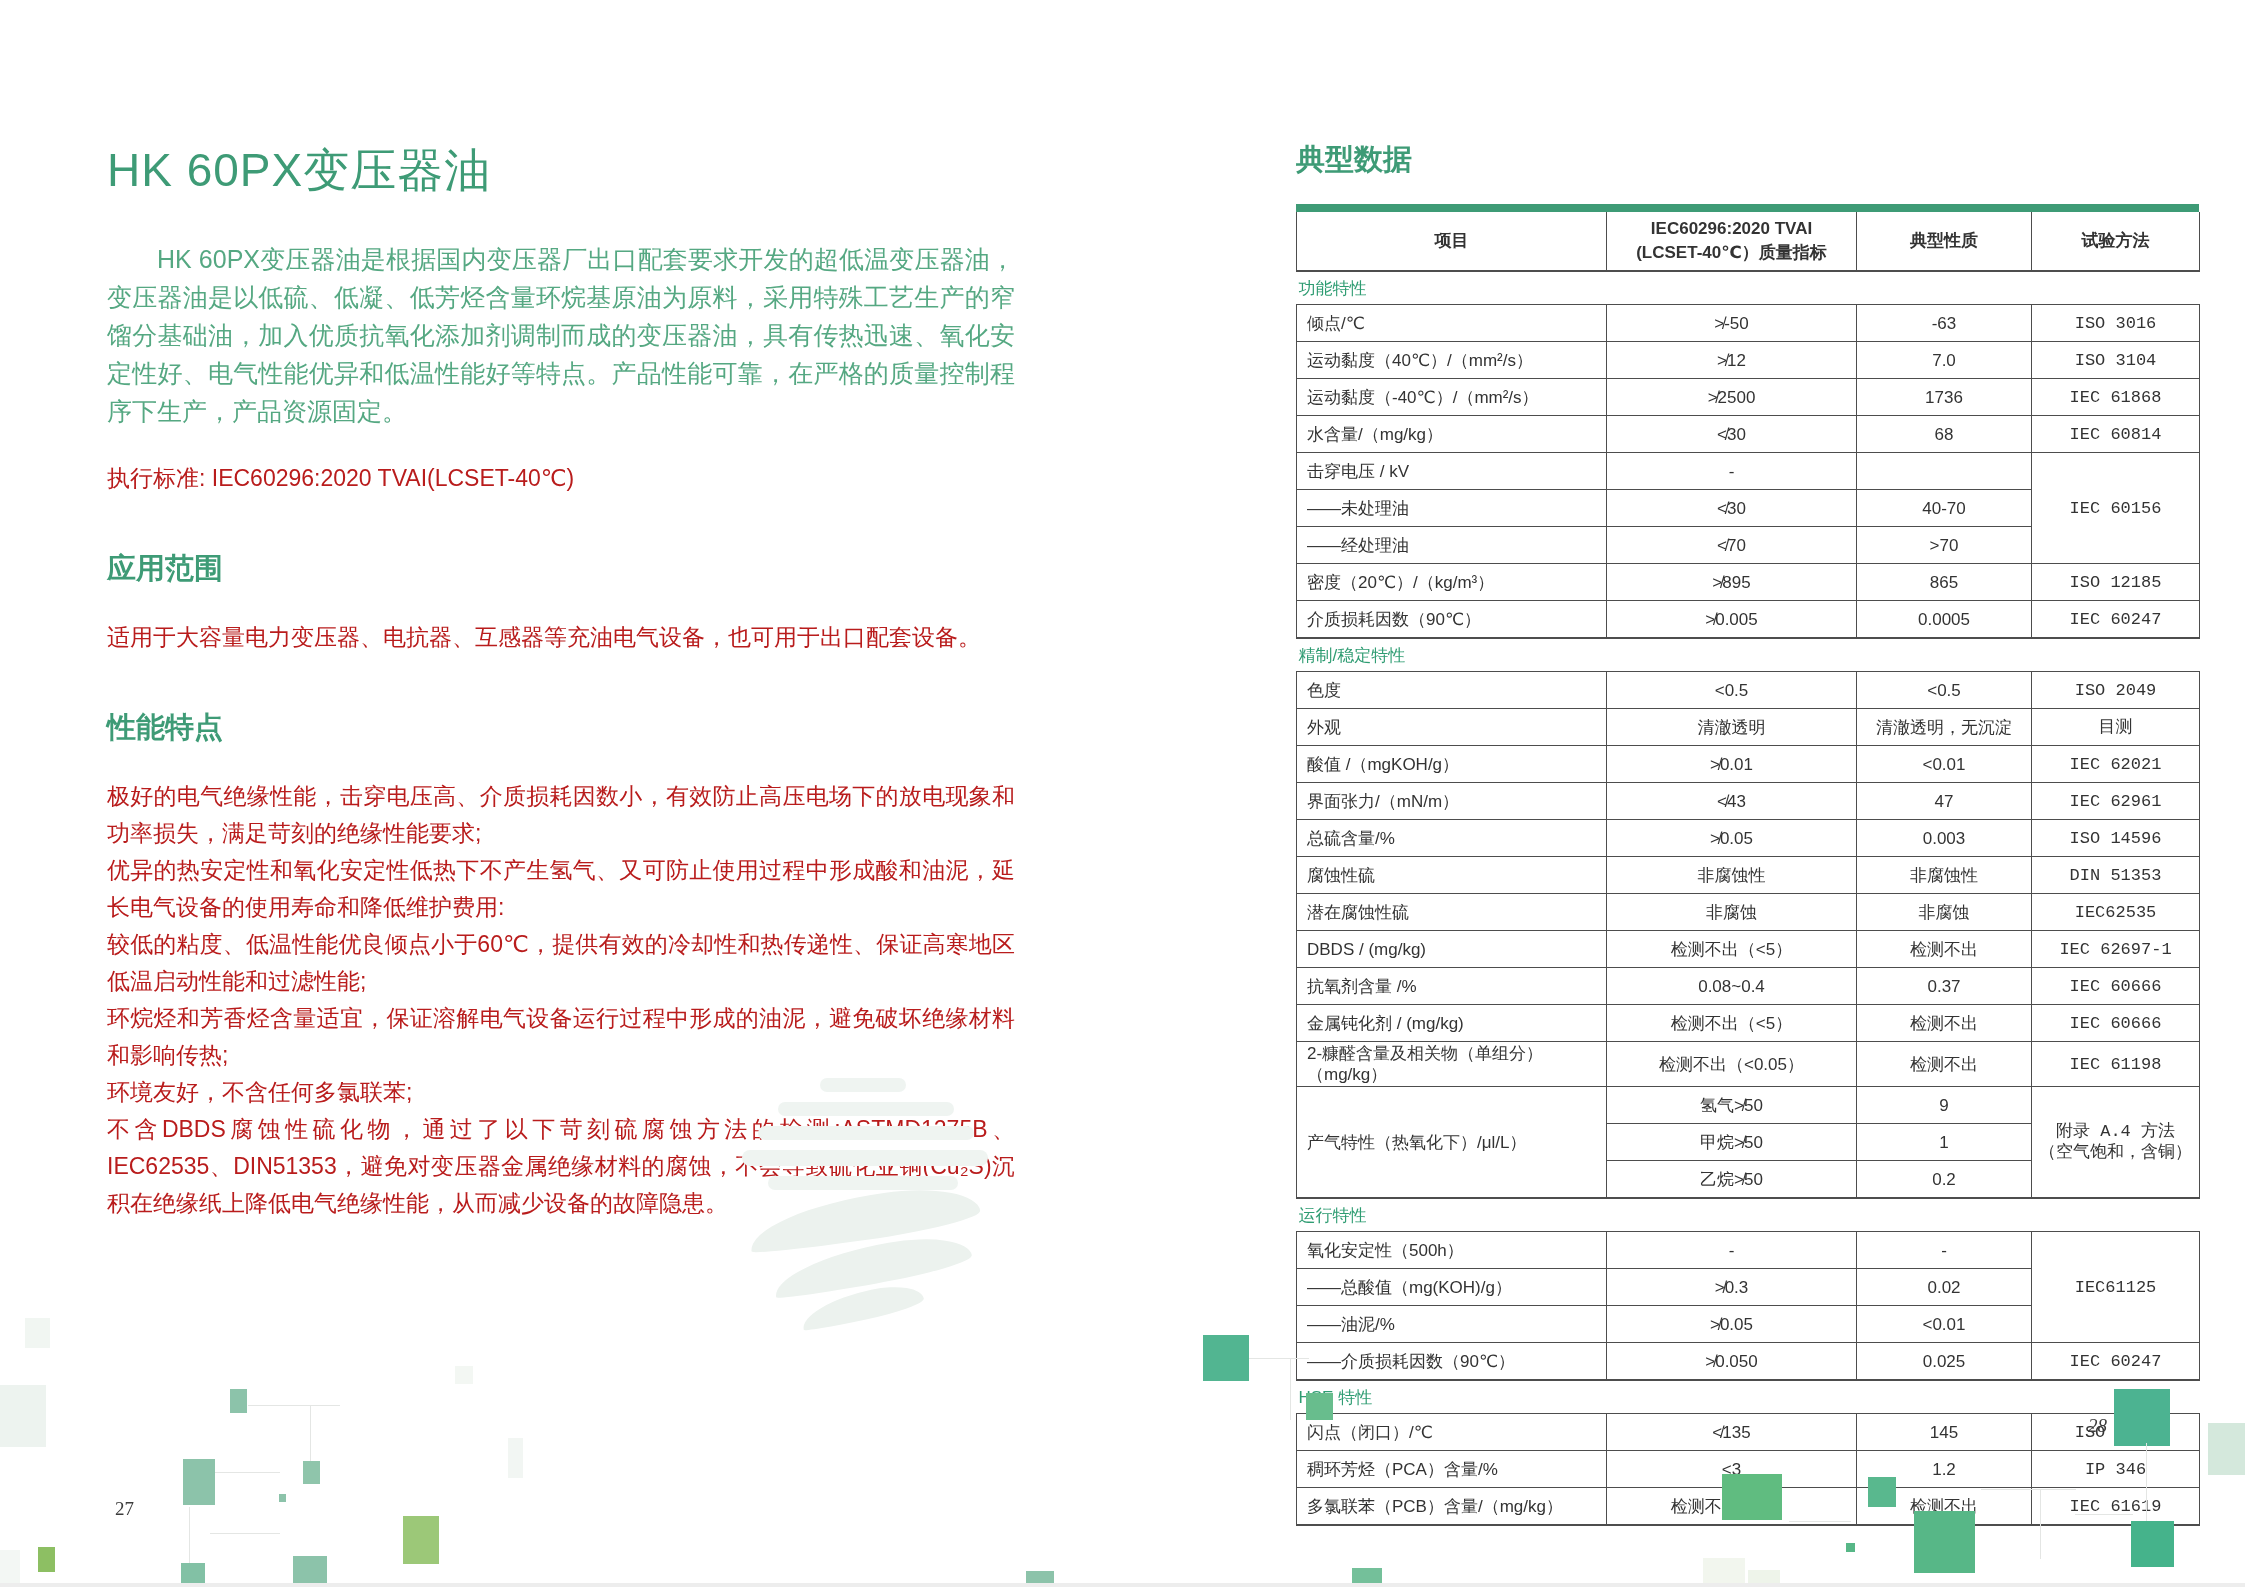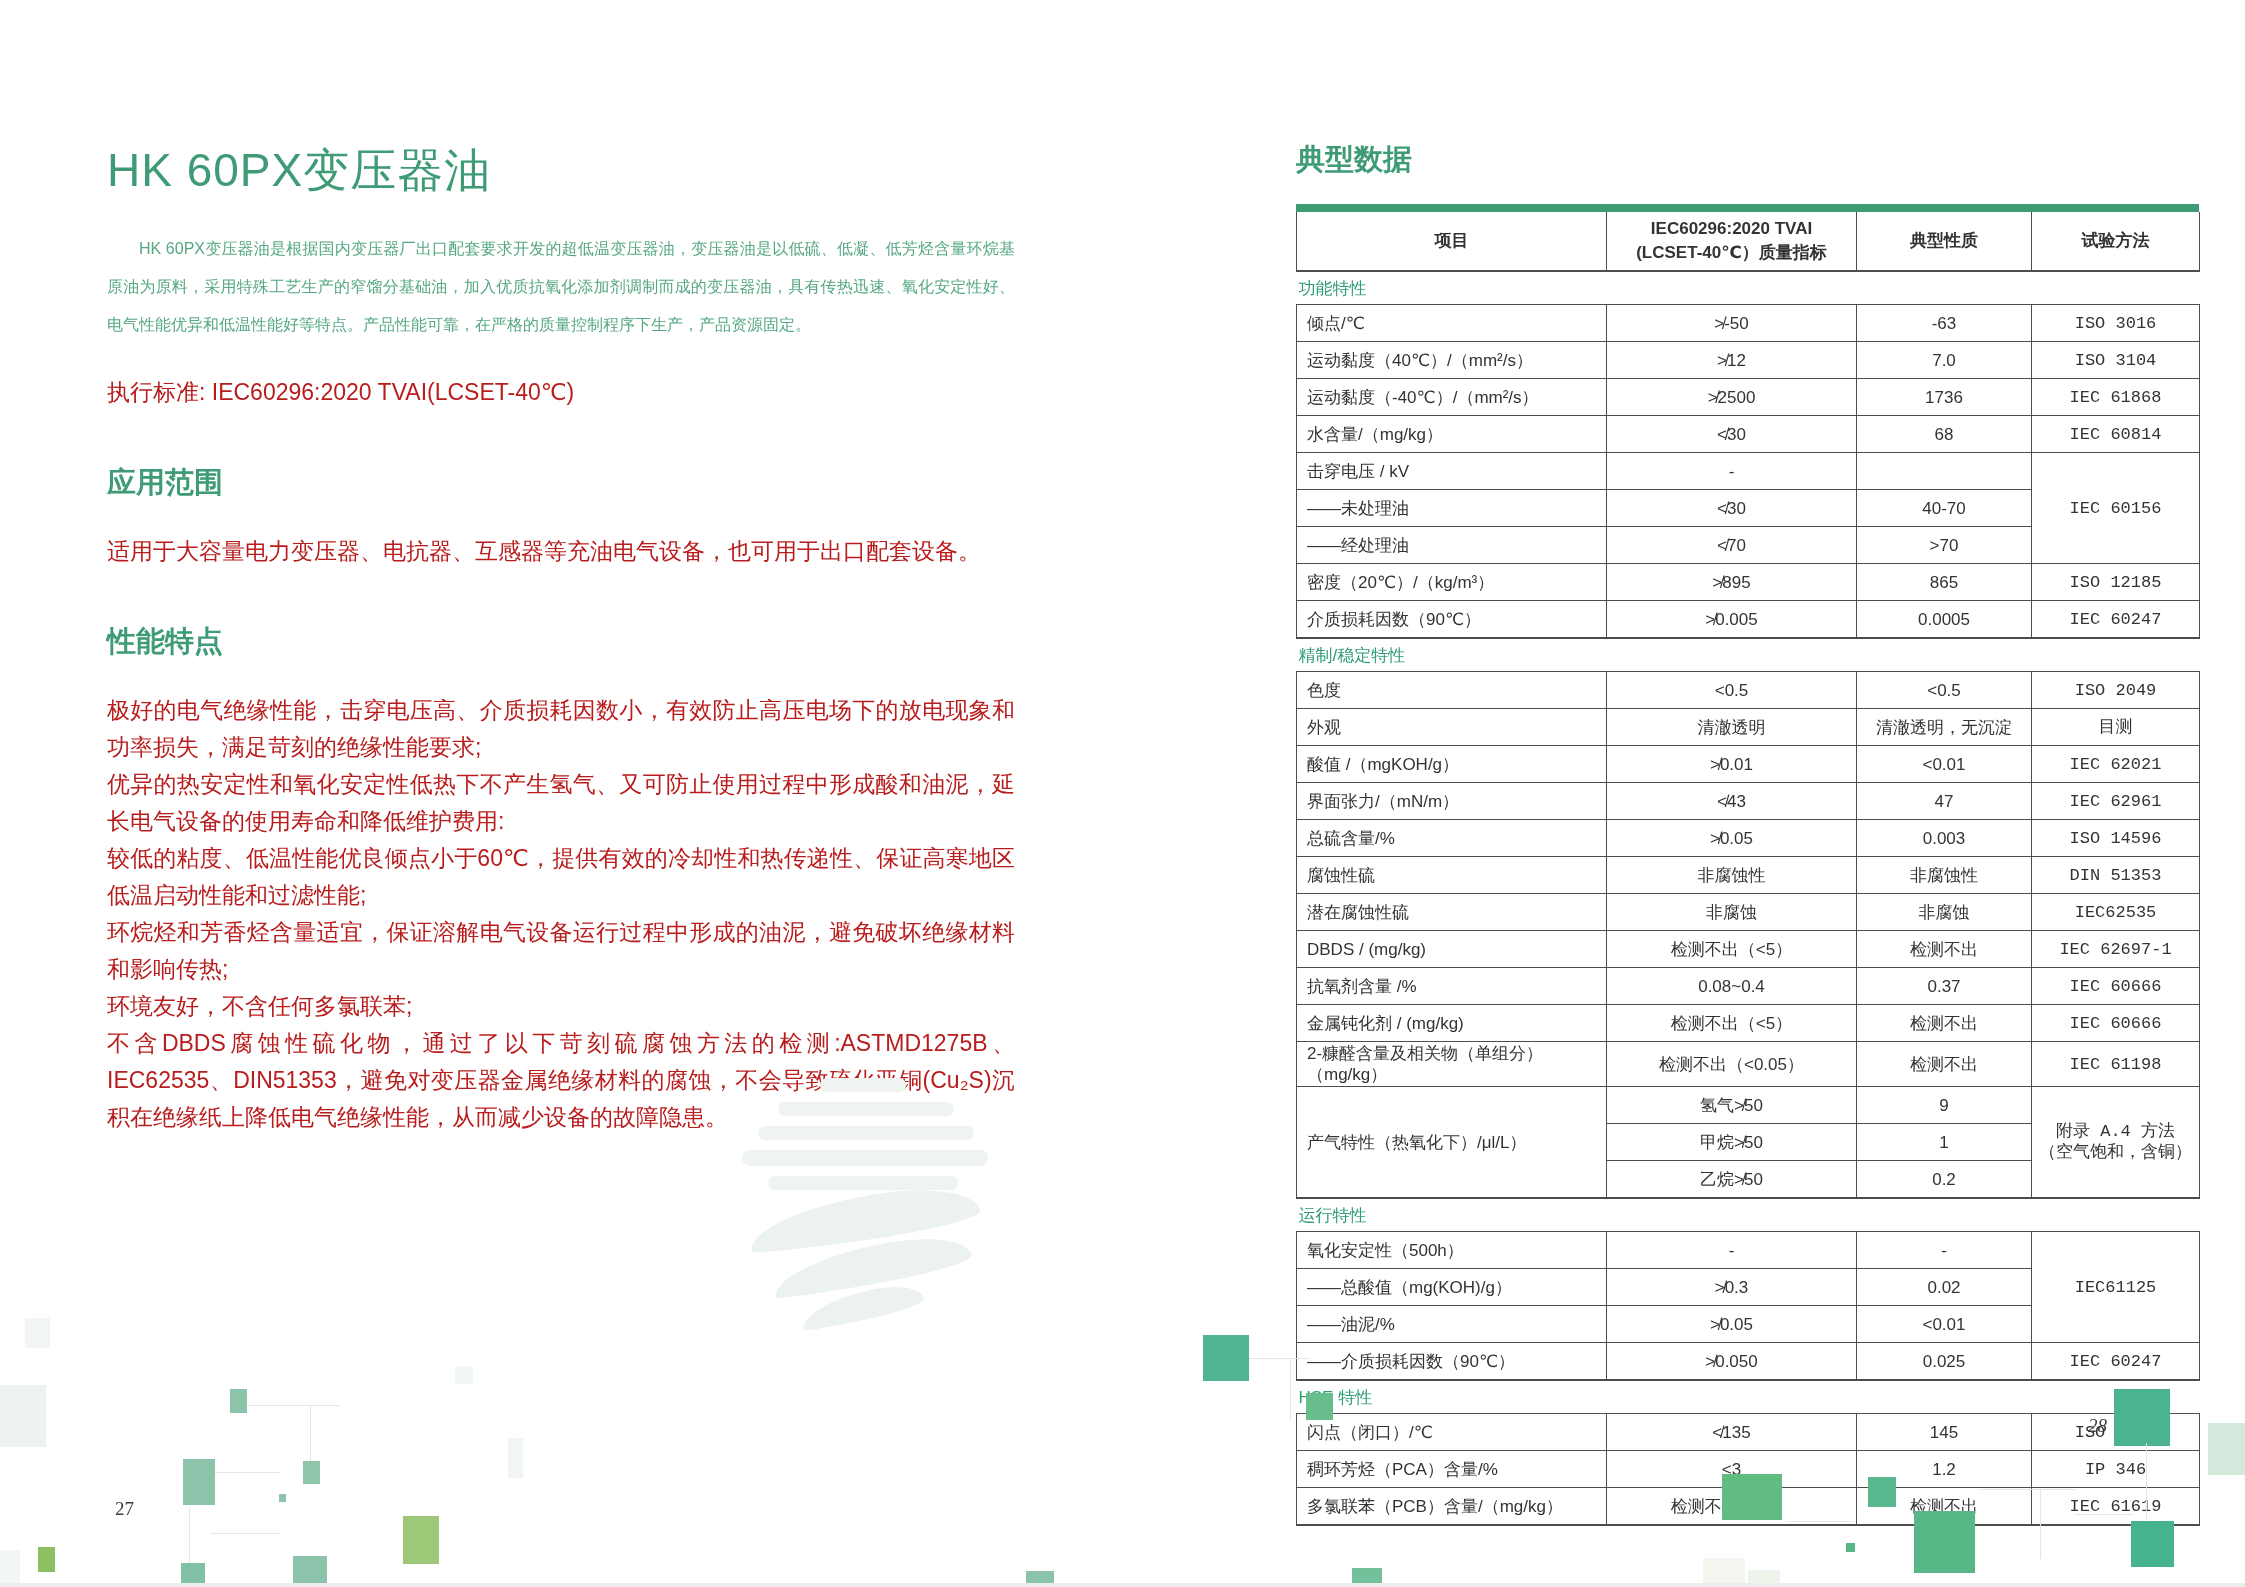--- a/index.html
+++ b/index.html
@@ -1,21 +1,21 @@
 <!DOCTYPE html>
 <html><head>
 <meta charset="utf-8">
 <style>
   html,body{margin:0;padding:0;background:#ffffff;}
   .page{position:relative;width:2245px;height:1587px;background:#ffffff;overflow:hidden;
         font-family:"Liberation Sans","DejaVu Sans",sans-serif;}
   
   .left-col{position:absolute;left:107px;top:140px;width:908px;}
   .page-title{font-size:46px;font-weight:normal;color:#3E9B76;letter-spacing:1px;margin:0;}
-  .intro{margin:28px 0 0;font-size:16px;line-height:38px;color:#55A882;text-indent:2em;text-align:justify;}
+  .intro{margin:38px 0 0;font-size:25px;line-height:38px;color:#55A882;text-indent:2em;text-align:justify;}
   .sec-heading{font-size:29px;font-weight:bold;color:#3E9B76;margin:52px 0 0;}
   .sec-body{margin:30px 0 0;font-size:23px;line-height:37px;color:#b91c1c;text-align:justify;}
   .sec-body p{margin:0;}
   
   .right-col{position:absolute;left:1296px;top:140px;width:903px;}
   .right-heading{font-size:29px;font-weight:bold;color:#3E9B76;margin:0;}
   .green-bar{margin-top:24px;height:8px;background:#3E9B76;}
   table.spec{width:903px;border-collapse:collapse;font-size:17px;color:#333;table-layout:fixed;padding-left:17px;}
   table.spec th{border:1px solid #4D4D4D;border-top:none;height:58px;font-weight:bold;
                 text-align:center;vertical-align:middle;white-space:pre-line;line-height:24px;padding:0 4px;}

